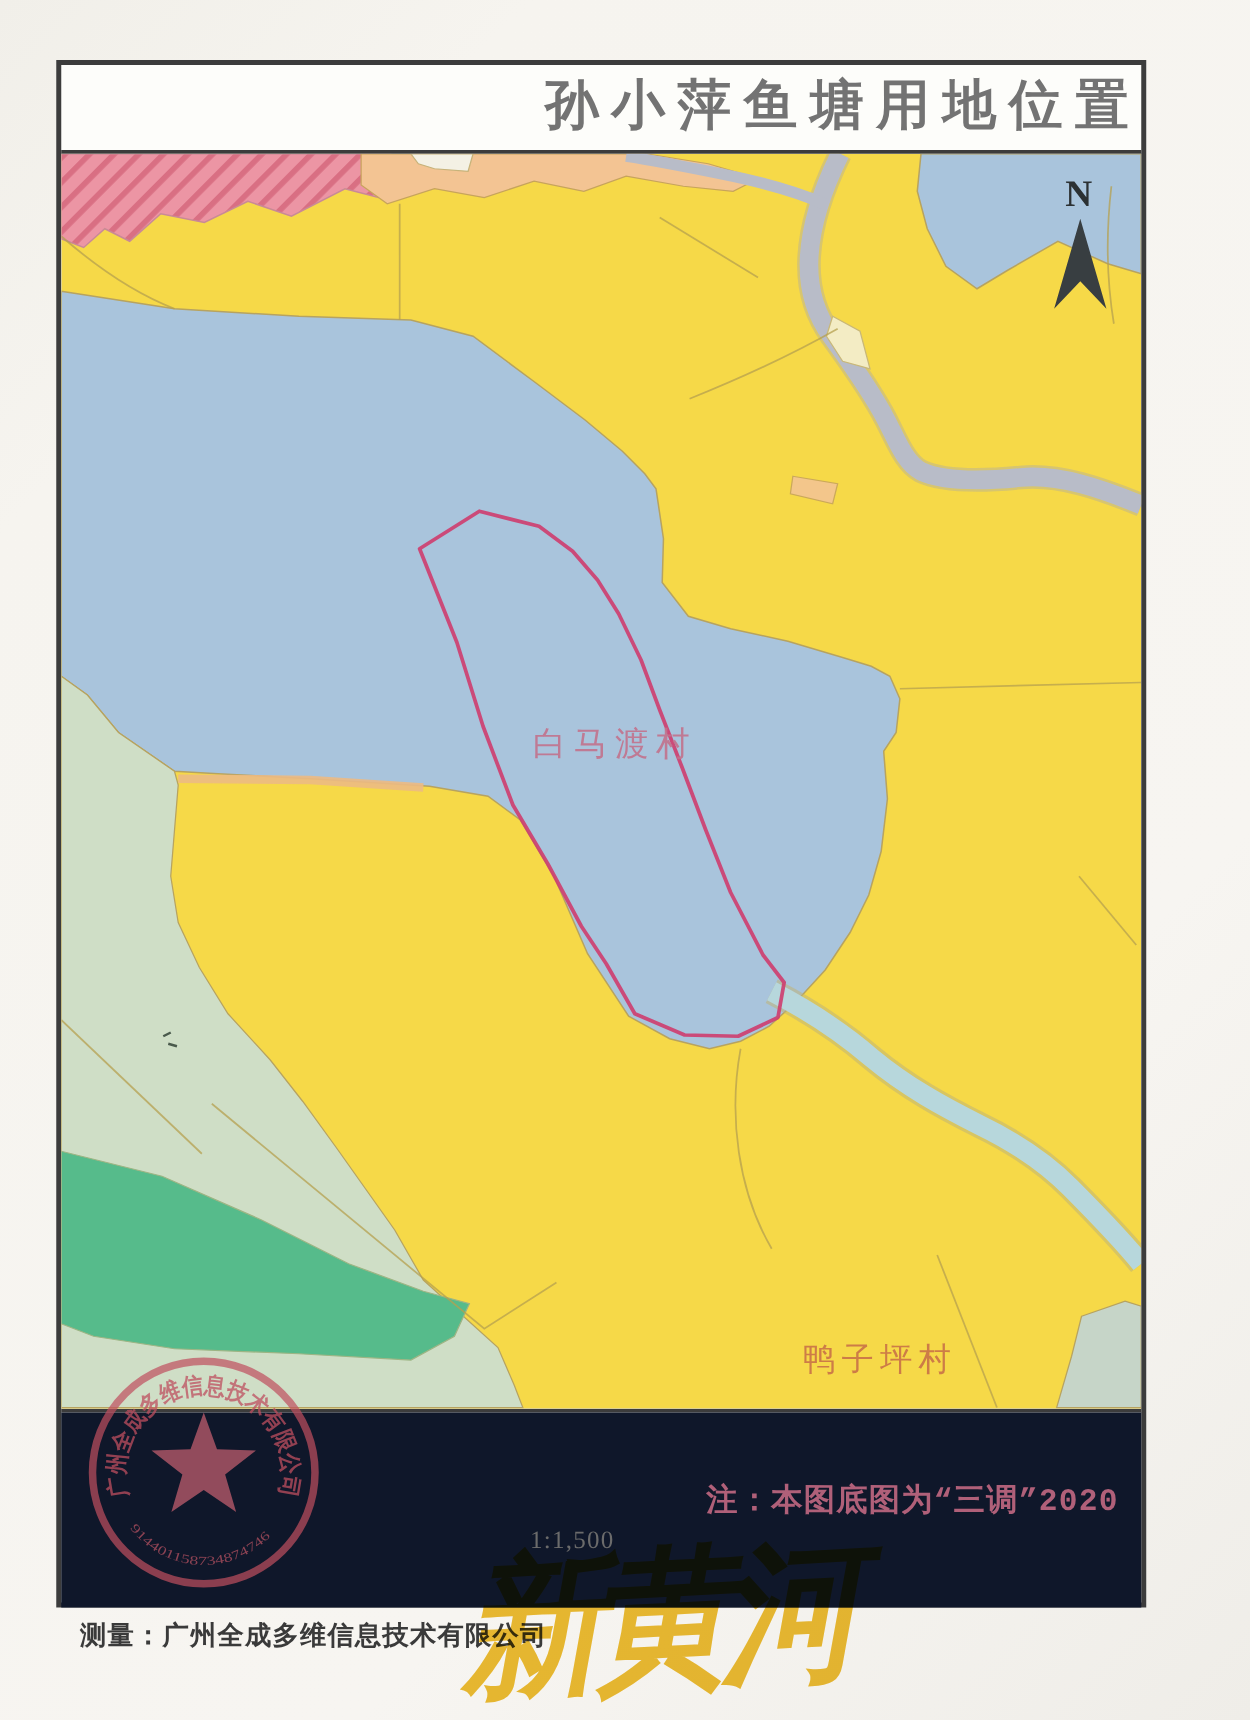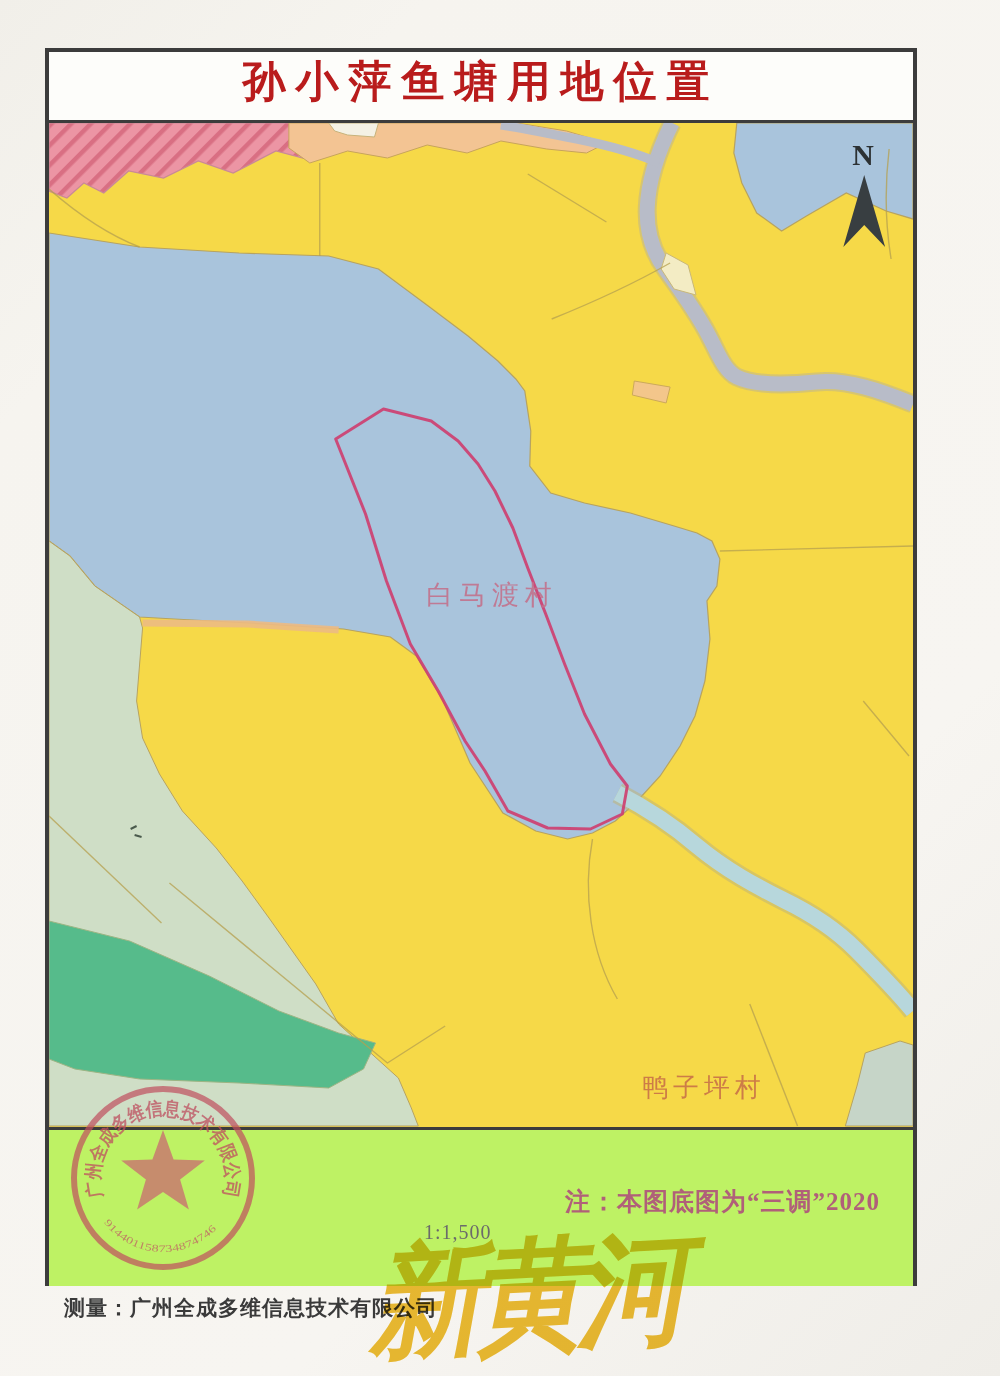--- a/index.html
+++ b/index.html
@@ -1,25 +1,25 @@
 <!DOCTYPE html>
 <html><head>
 <meta charset="utf-8">
 <style>
   html,body{margin:0;padding:0;background:#e9e7e2;}
   .page{position:relative;width:1000px;height:1376px;margin:0 auto;
         background:linear-gradient(135deg,#f1efe9 0%,#f6f4ef 18%,#f7f5f1 70%,#efede8 100%);
         overflow:hidden;font-family:"Liberation Serif","DejaVu Serif",serif;}
   .frame{position:absolute;left:45px;top:48px;width:872px;height:1238px;
          border:4px solid #3c3c3c;background:#fdfdfa;box-sizing:border-box;}
-  .title-band{height:68px;line-height:66px;text-align:center;border-bottom:3px solid #3c3c3c;
-              font-size:43px;font-weight:700;letter-spacing:10px;color:#b91c1c;white-space:nowrap;font-family:Liberation Mono, monospace;}
+  .title-band{height:68px;line-height:66px;text-align:right;border-bottom:3px solid #3c3c3c;
+              font-size:43px;font-weight:700;letter-spacing:10px;color:#737373;white-space:nowrap;}
   .map-wrap{position:relative;width:864px;height:1004px;border-bottom:3px solid #3c3c3c;overflow:hidden;}
   .map-wrap svg{display:block;}
-  .bottom-band{position:relative;width:864px;height:156px;background:#bef264;}
+  .bottom-band{position:relative;width:864px;height:156px;background:#0f172a;font-family:Liberation Mono, monospace;}
   .note{position:absolute;left:516px;top:54px;width:350px;font-size:25px;font-weight:700;
         color:#b06079;line-height:1.42;letter-spacing:1px;}
   .surveyor{position:absolute;left:36px;top:1294px;font-size:21px;font-weight:700;color:#3a3a3a;letter-spacing:1px;margin-left:28px;}
   .scale{position:absolute;left:424px;top:1221px;font-size:20px;color:#6b6b6b;letter-spacing:1px;}
   .stamp{position:absolute;left:50px;top:1062px;width:226px;height:232px;opacity:.88;}
   .watermark{position:absolute;left:358px;top:1216px;font-size:122px;font-weight:700;font-style:italic;
              color:#eebb28;letter-spacing:-12px;transform:rotate(-3deg) scaleX(.94);
              mix-blend-mode:multiply;opacity:.95;white-space:nowrap;z-index:9;}
 </style>
 </head>

